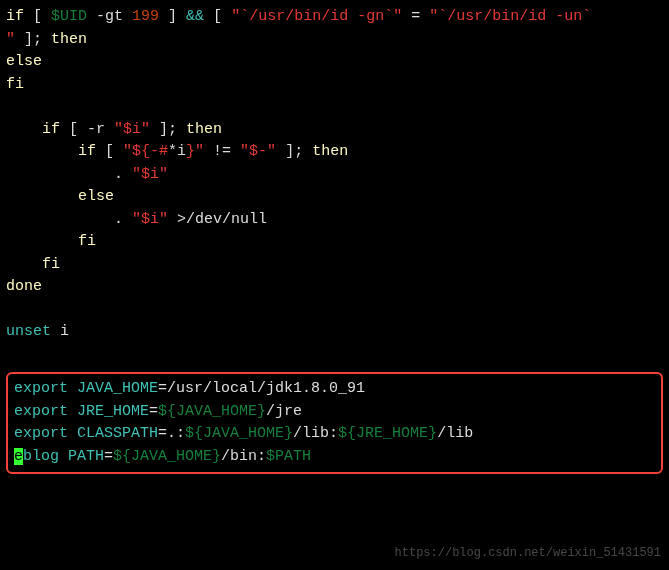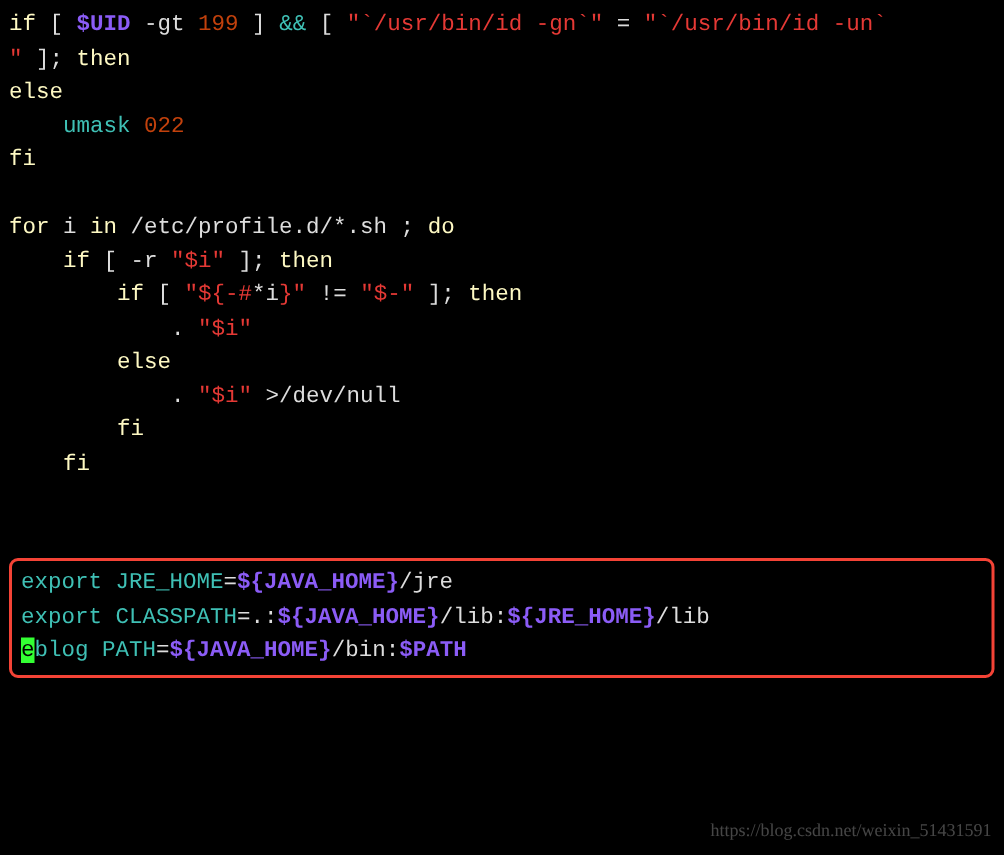--- a/index.html
+++ b/index.html
@@ -13,62 +13,63 @@
       width: 669px;
       height: 570px;
       overflow: hidden;
       position: relative;
     }
     .code-line { white-space: pre; }
     .kw-yellow { color: #fef9c3; }
     .num-red { color: #c2410c; }
     .op-teal { color: #3fc0b5; }
     .str-red { color: #e53935; }
-    .var-magenta { color: #8b5cf6; font-weight: bold; }
+    .var-magenta { color: #15803d; }
     .txt-white { color: #dddddd; }
     .red-box {
       border: 2px solid #f44336;
       border-radius: 6px;
       padding: 4px 6px;
       margin-top: 6px;
     }
     .cursor-bg {
       background: #33ff33;
       color: #000000;
     }
     .watermark {
       position: absolute;
       right: 8px;
       bottom: 8px;
       font-size: 12px;
       color: rgba(200,200,200,0.35);
-      font-family: Liberation Serif, serif;
+      font-family: Liberation Mono, monospace;
     }
   </style>
 </head>
 <body>
 
 <div>
   <div class="code-line"><span class="kw-yellow">if</span><span class="txt-white"> [ </span><span class="var-magenta">$UID</span><span class="txt-white"> -gt </span><span class="num-red">199</span><span class="txt-white"> ] </span><span class="op-teal">&amp;&amp;</span><span class="txt-white"> [ </span><span class="str-red">"`/usr/bin/id -gn`"</span><span class="txt-white"> = </span><span class="str-red">"`/usr/bin/id -un`</span></div>
   <div class="code-line"><span class="str-red">"</span><span class="txt-white"> ]; </span><span class="kw-yellow">then</span></div>
   <div class="code-line"><span class="kw-yellow">else</span></div>
-  <div class="code-line"><span>    </span><span class="op-teal">umask</span><span class="num-red"> 022</span></div>
   <div class="code-line"><span class="kw-yellow">fi</span></div>
   <div class="code-line"><span></span>&nbsp;</div>
-  <div class="code-line"><span class="kw-yellow">for</span><span class="txt-white"> i </span><span class="kw-yellow">in</span><span class="txt-white"> /etc/profile.d/*.sh ; </span><span class="kw-yellow">do</span></div>
   <div class="code-line"><span>    </span><span class="kw-yellow">if</span><span class="txt-white"> [ -r </span><span class="str-red">"$i"</span><span class="txt-white"> ]; </span><span class="kw-yellow">then</span></div>
   <div class="code-line"><span>        </span><span class="kw-yellow">if</span><span class="txt-white"> [ </span><span class="str-red">"${-#</span><span class="txt-white">*i</span><span class="str-red">}"</span><span class="txt-white"> != </span><span class="str-red">"$-"</span><span class="txt-white"> ]; </span><span class="kw-yellow">then</span></div>
   <div class="code-line"><span class="txt-white">            . </span><span class="str-red">"$i"</span></div>
   <div class="code-line"><span>        </span><span class="kw-yellow">else</span></div>
   <div class="code-line"><span class="txt-white">            . </span><span class="str-red">"$i"</span><span class="txt-white"> &gt;/dev/null</span></div>
   <div class="code-line"><span>        </span><span class="kw-yellow">fi</span></div>
   <div class="code-line"><span>    </span><span class="kw-yellow">fi</span></div>
+  <div class="code-line"><span class="kw-yellow">done</span></div>
   <div class="code-line"><span></span>&nbsp;</div>
+  <div class="code-line"><span class="op-teal">unset</span><span class="txt-white"> i</span></div>
   <div class="code-line"><span></span>&nbsp;</div>
 
   <div class="red-box">
+    <div class="code-line"><span class="op-teal">export</span><span class="op-teal"> JAVA_HOME</span><span class="txt-white">=</span><span class="txt-white">/usr/local/jdk1.8.0_91</span></div>
     <div class="code-line"><span class="op-teal">export</span><span class="op-teal"> JRE_HOME</span><span class="txt-white">=</span><span class="var-magenta">${JAVA_HOME}</span><span class="txt-white">/jre</span></div>
     <div class="code-line"><span class="op-teal">export</span><span class="op-teal"> CLASSPATH</span><span class="txt-white">=</span><span class="txt-white">.:</span><span class="var-magenta">${JAVA_HOME}</span><span class="txt-white">/lib:</span><span class="var-magenta">${JRE_HOME}</span><span class="txt-white">/lib</span></div>
     <div class="code-line"><span class="cursor-bg">e</span><span class="op-teal">blog</span><span class="op-teal"> PATH</span><span class="txt-white">=</span><span class="var-magenta">${JAVA_HOME}</span><span class="txt-white">/bin:</span><span class="var-magenta">$PATH</span></div>
   </div>
 </div>
 
 <div class="watermark">https://blog.csdn.net/weixin_51431591</div>
 
 </body></html>

